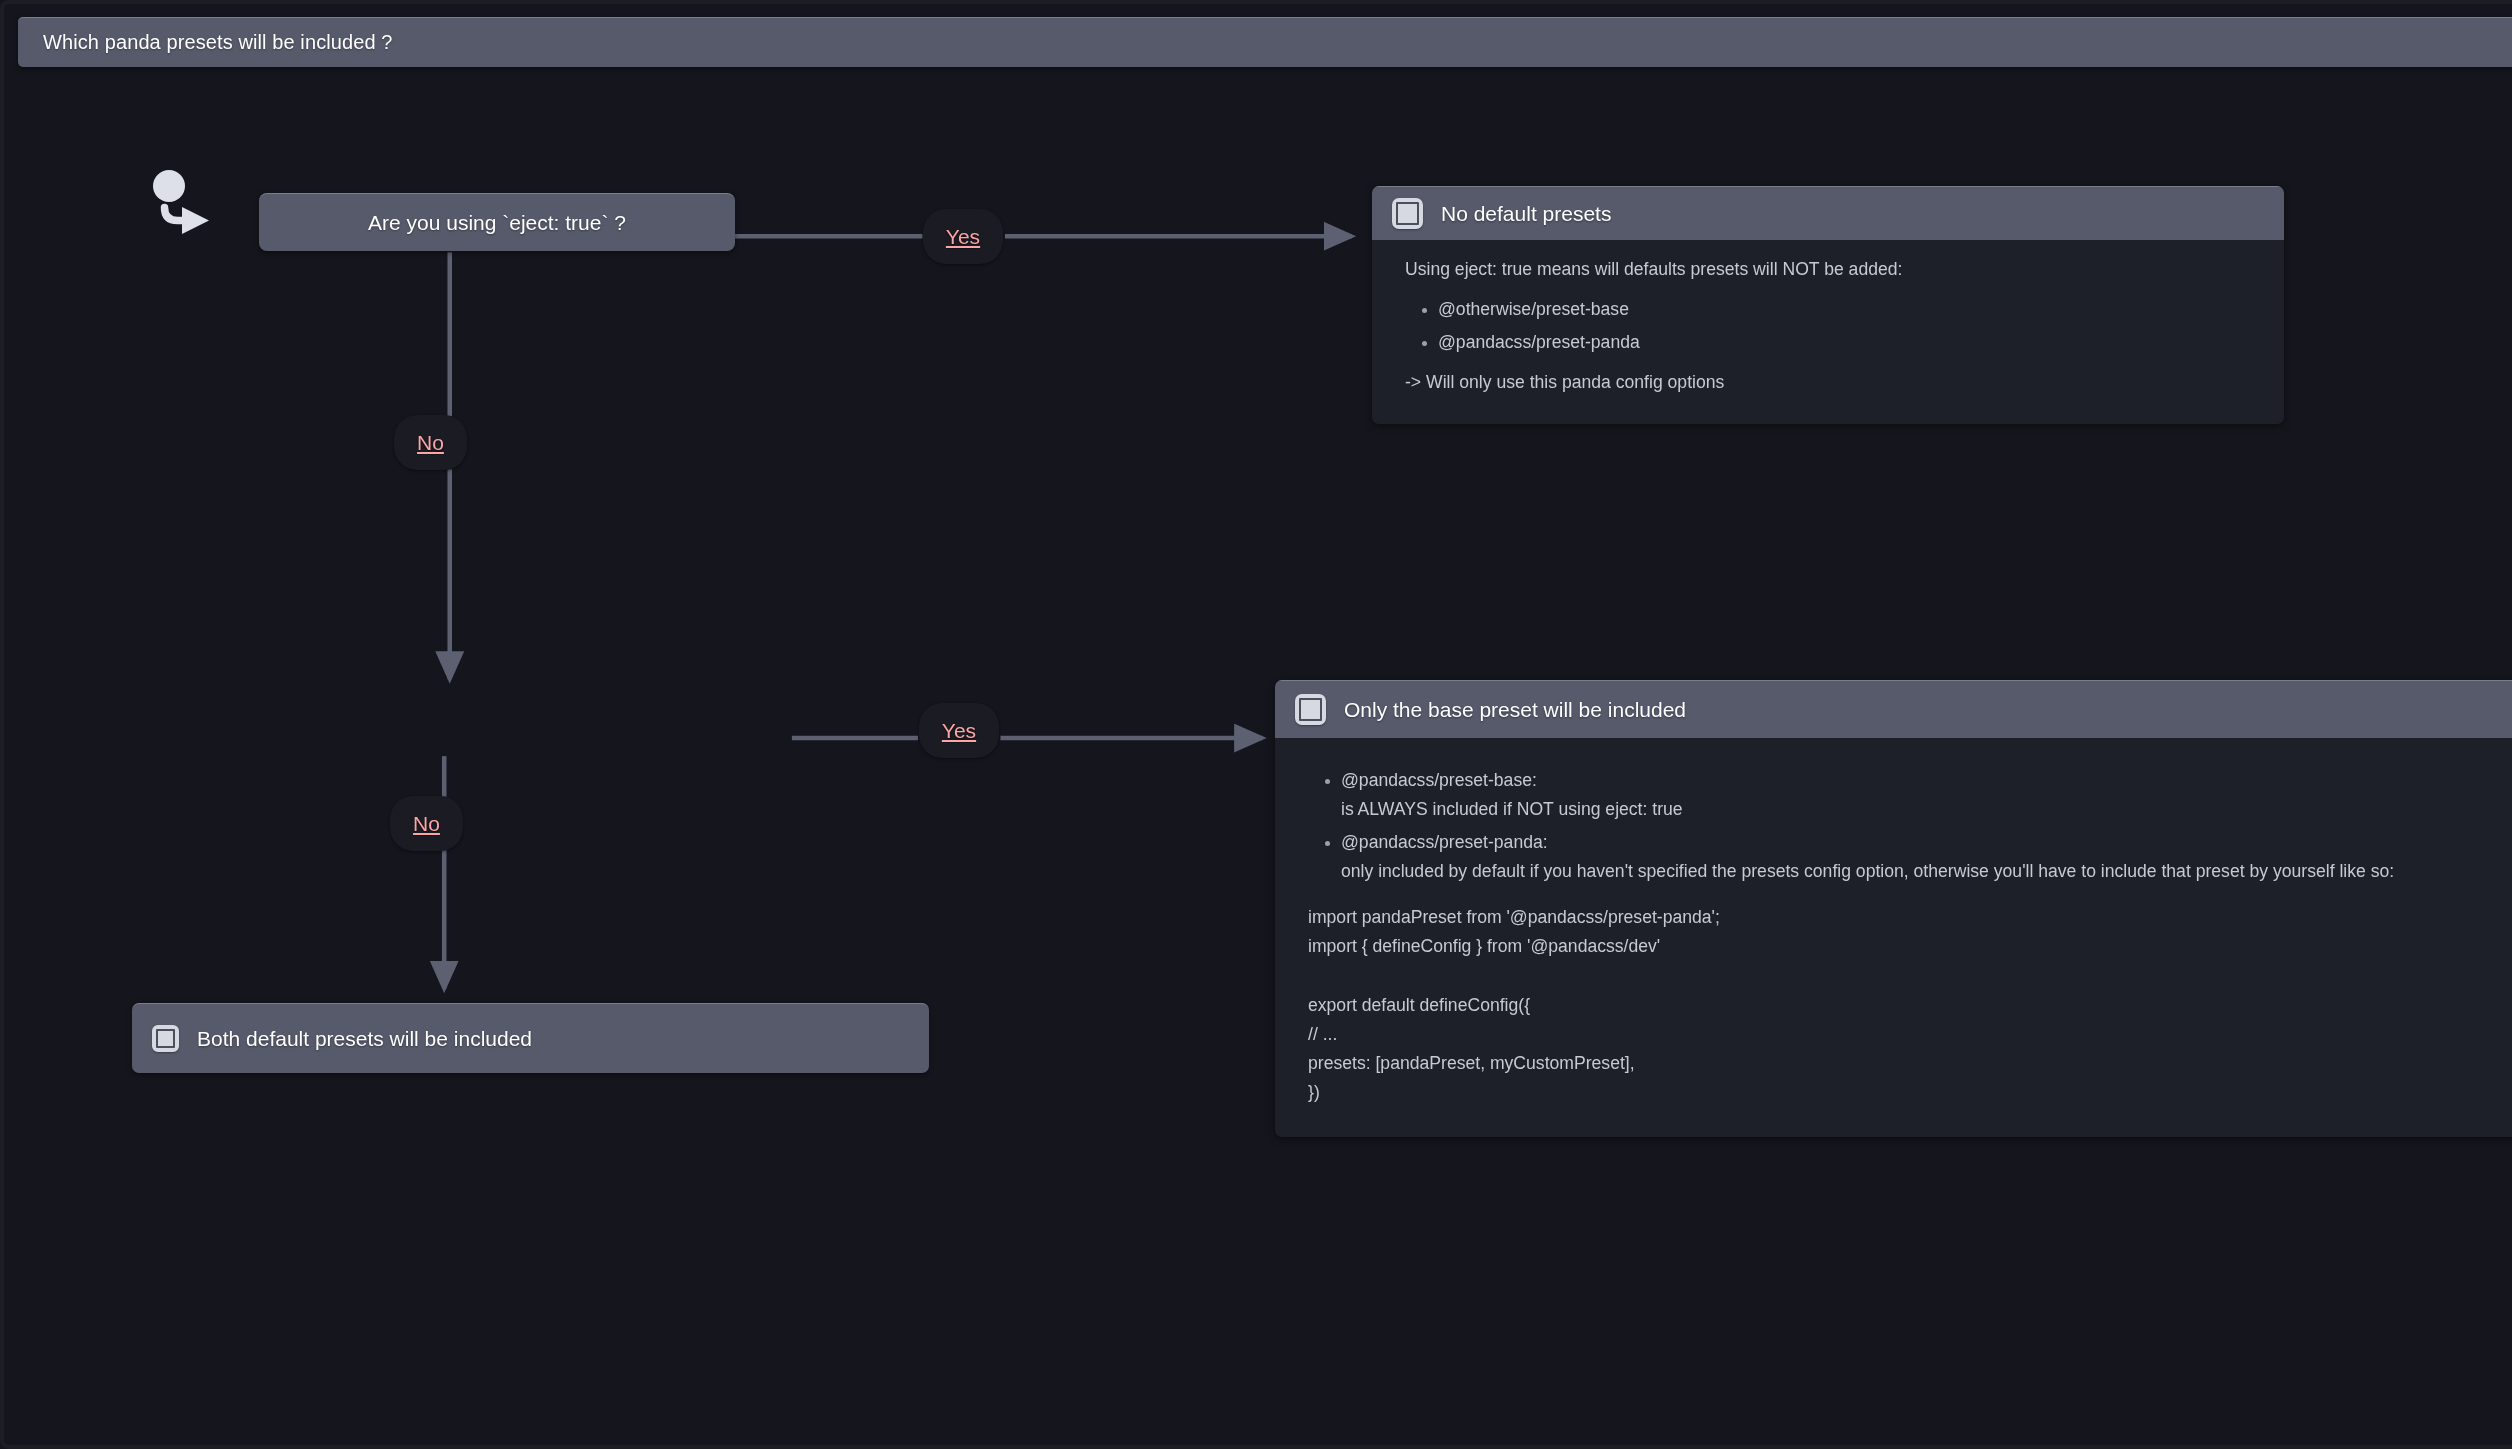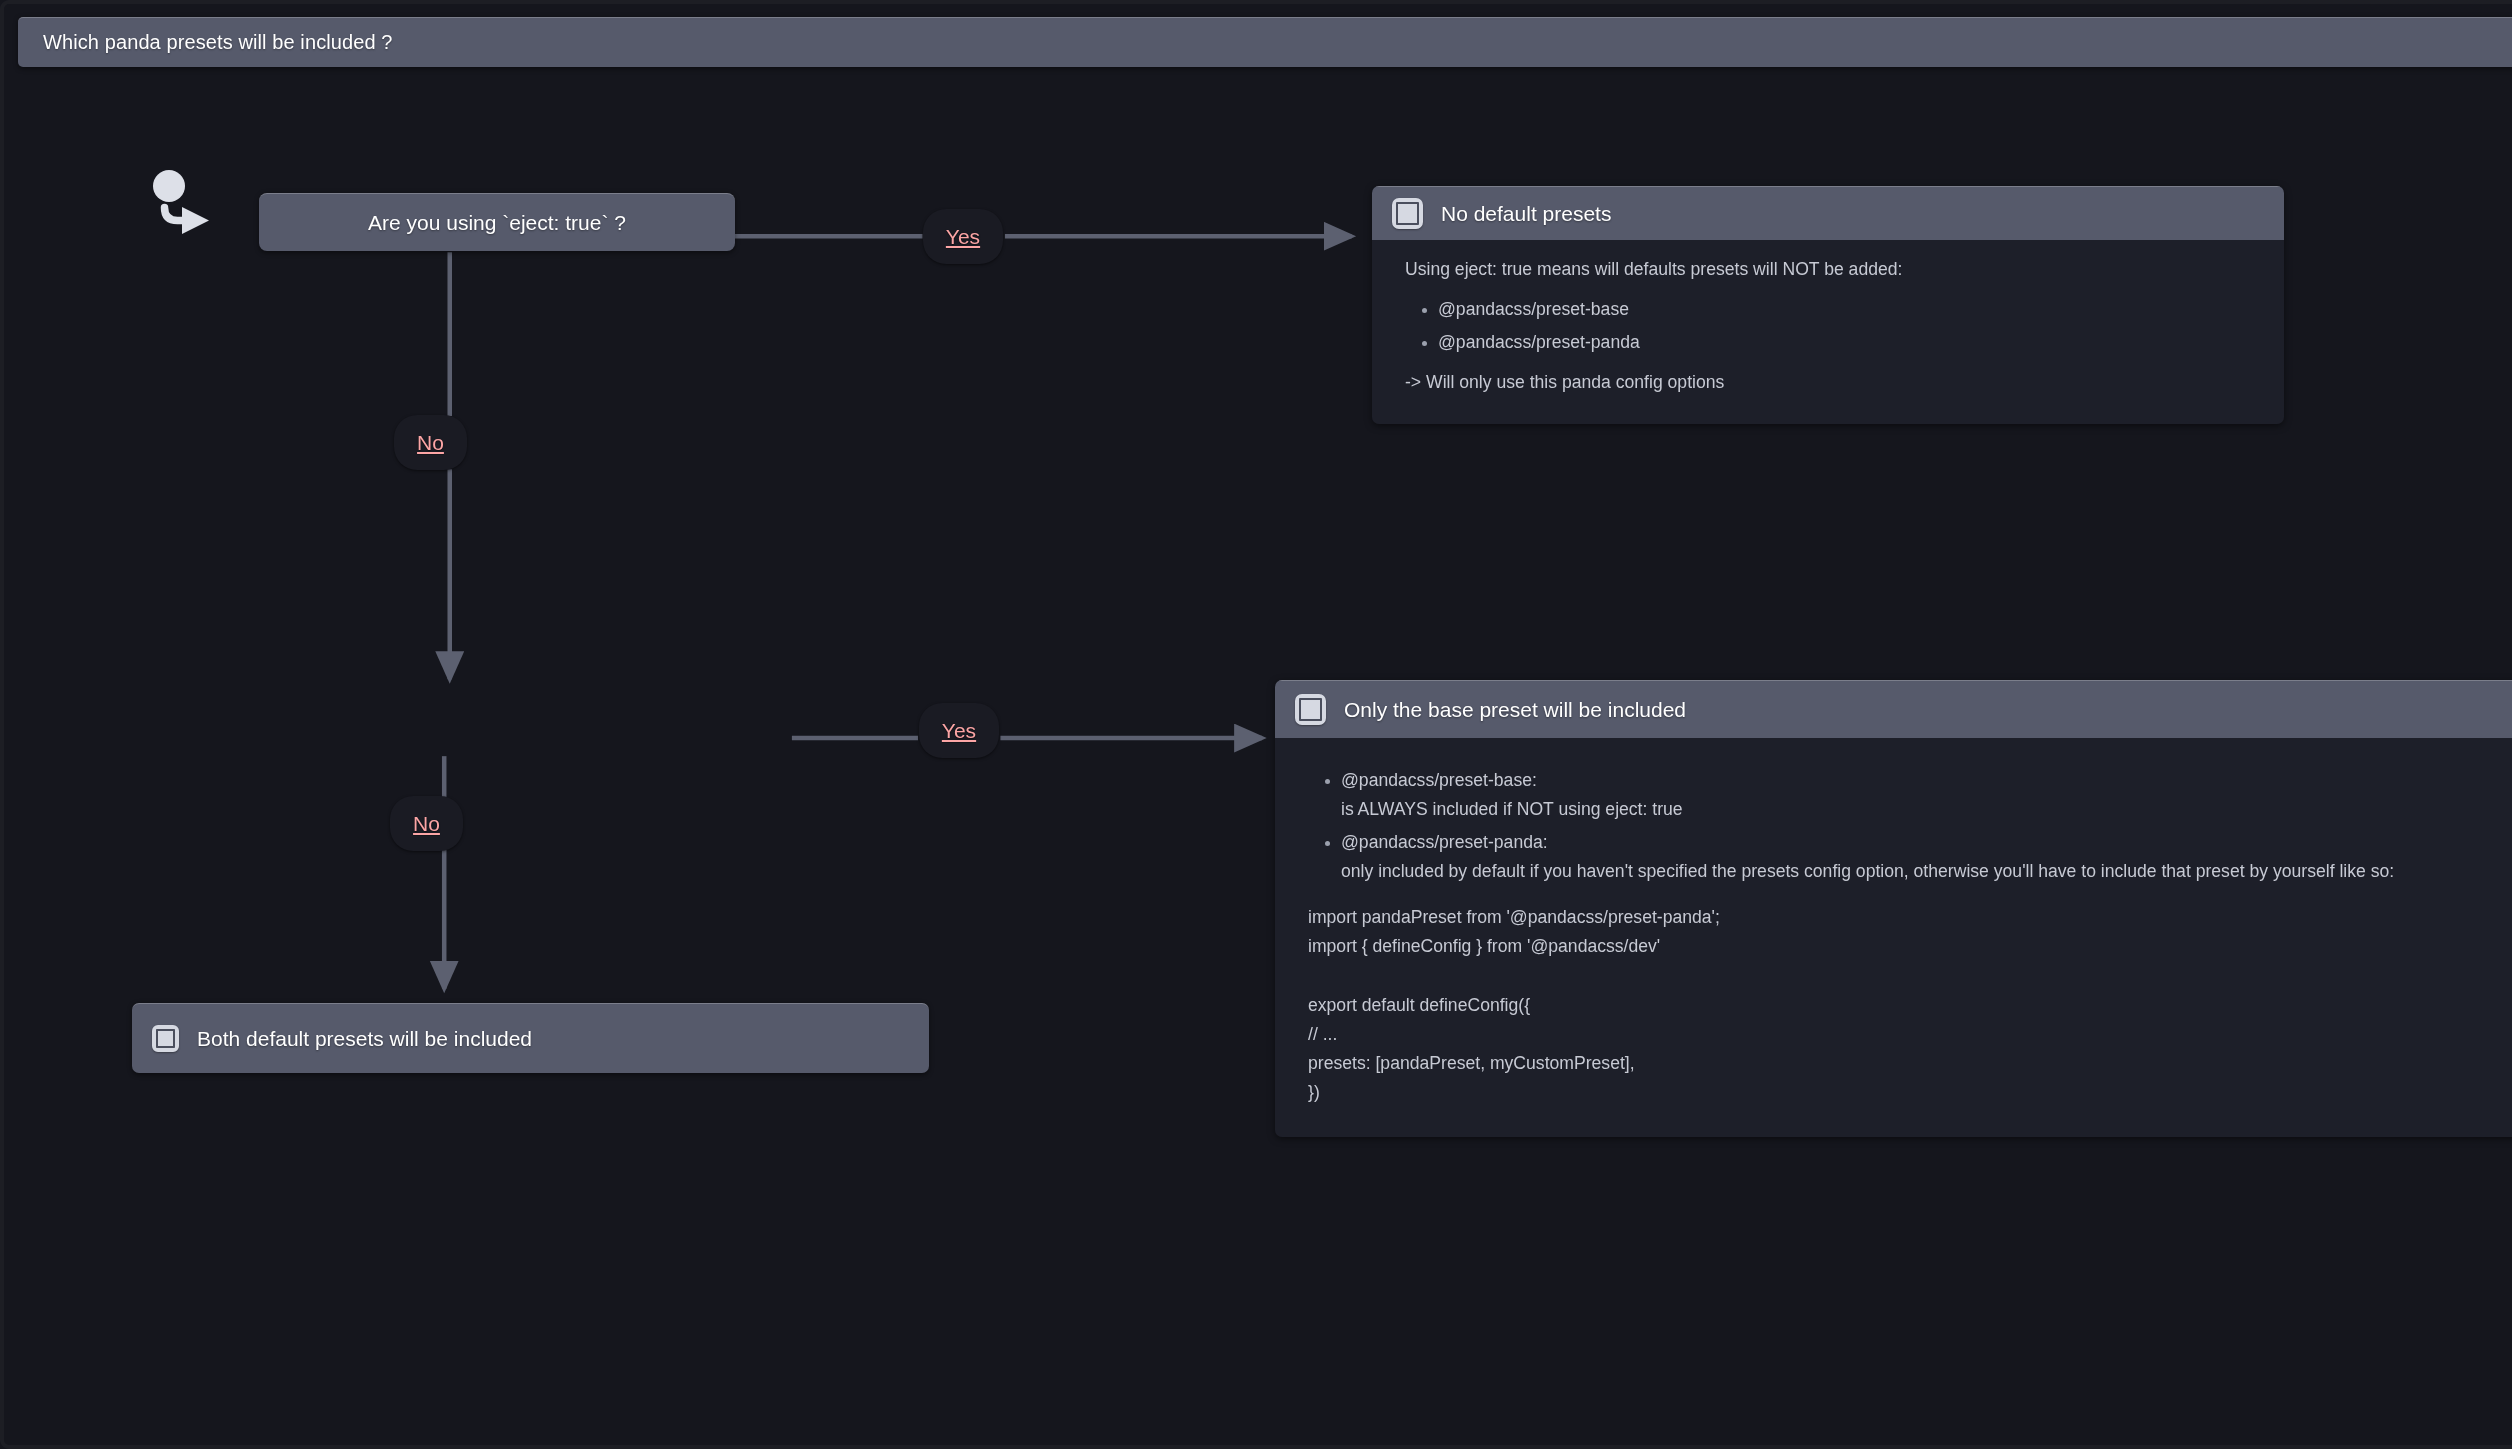--- a/index.html
+++ b/index.html
@@ -208,21 +208,21 @@
   <div class="card" id="card-no-default">
     <div class="card-head">
       <span class="sq-icon">
           <i></i>
         </span>
       <span>No default presets</span>
     </div>
     <div class="card-body">
       <p>Using eject: true means will defaults presets will NOT be added:</p>
       <ul>
-        <li>@pandacss/preset-base</li>
+        <li>@otherwise/preset-base</li>
         <li>@pandacss/preset-panda</li>
       </ul>
       <p>-&gt; Will only use this panda config options</p>
     </div>
   </div>
 
   <div class="card" id="card-base-only">
     <div class="card-head">
       <span class="sq-icon">
           <i></i>

